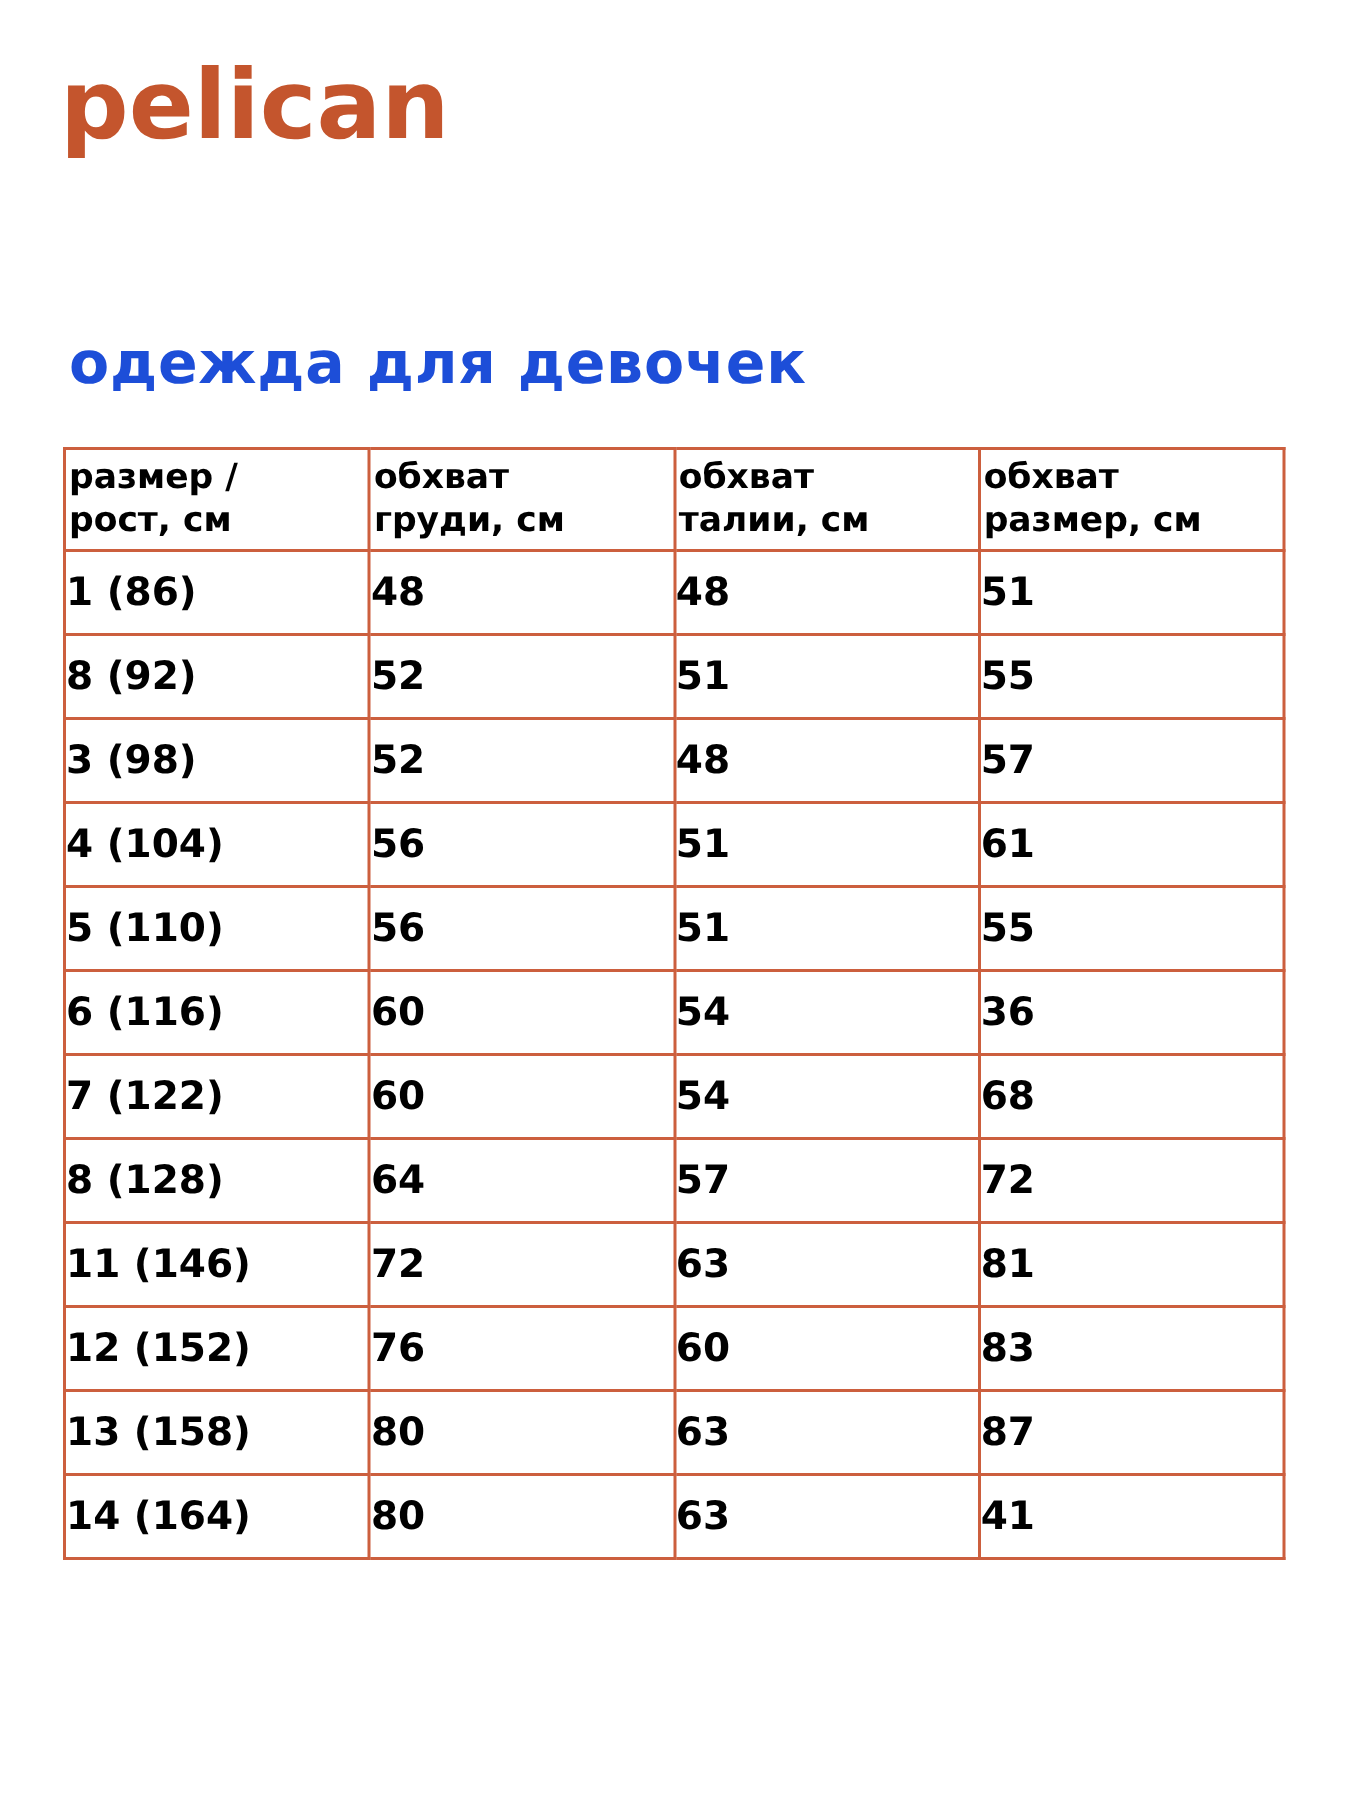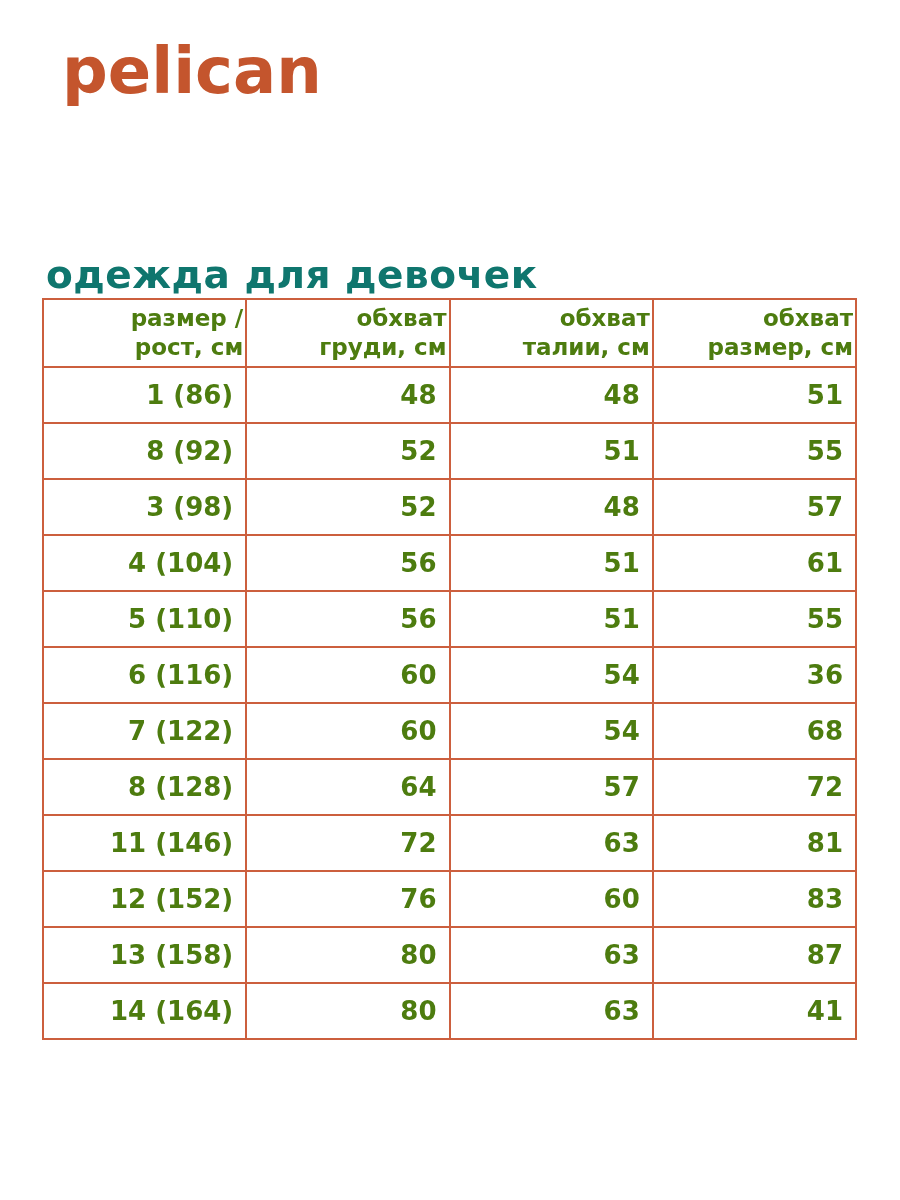--- a/index.html
+++ b/index.html
@@ -11,61 +11,60 @@
     position: relative;
   }
   .page {
     width: 900px; height: 1200px;
     position: relative;
     background: #FFFFFF;
     overflow: hidden;
   }
   .logo {
     position: absolute;
-    left: 62px; top: 36px;
+    left: 40px; top: 36px;
     font-size: 64px;
     font-weight: bold;
     letter-spacing: 0px;
     color: #C4552D;
     line-height: 1.1;
   }
   .heading {
     position: absolute;
     left: 46px; top: 220px;
     font-size: 39px;
     font-weight: bold;
-    color: #0f766e;
+    color: #1d4ed8;
     letter-spacing: 0.5px;
-    margin-top: 32px;
   }
   table.size-table {
     position: absolute;
     left: 42px; top: 298px;
     width: 815px;
     border-collapse: collapse;
     table-layout: fixed;
   }
   .size-table th, .size-table td {
     border: 2px solid #CC5F3E;
-    text-align: right;
+    text-align: left;
     vertical-align: middle;
-    color: #4d7c0f;
+    color: #000000;
     font-weight: bold;
     background: #FFFFFF;
   }
   .size-table th {
     height: 68px;
     font-size: 23px;
     line-height: 1.25;
     padding: 4px 2px;
   }
   .size-table td {
     height: 56px;
     font-size: 26px;
-    padding: 12px;
+    padding: 0;
   }
   .hl { display: block; }
 </style>
 </head>
 <body>
 
 <div class="page">
 
   <div class="logo">pelican</div>
 

